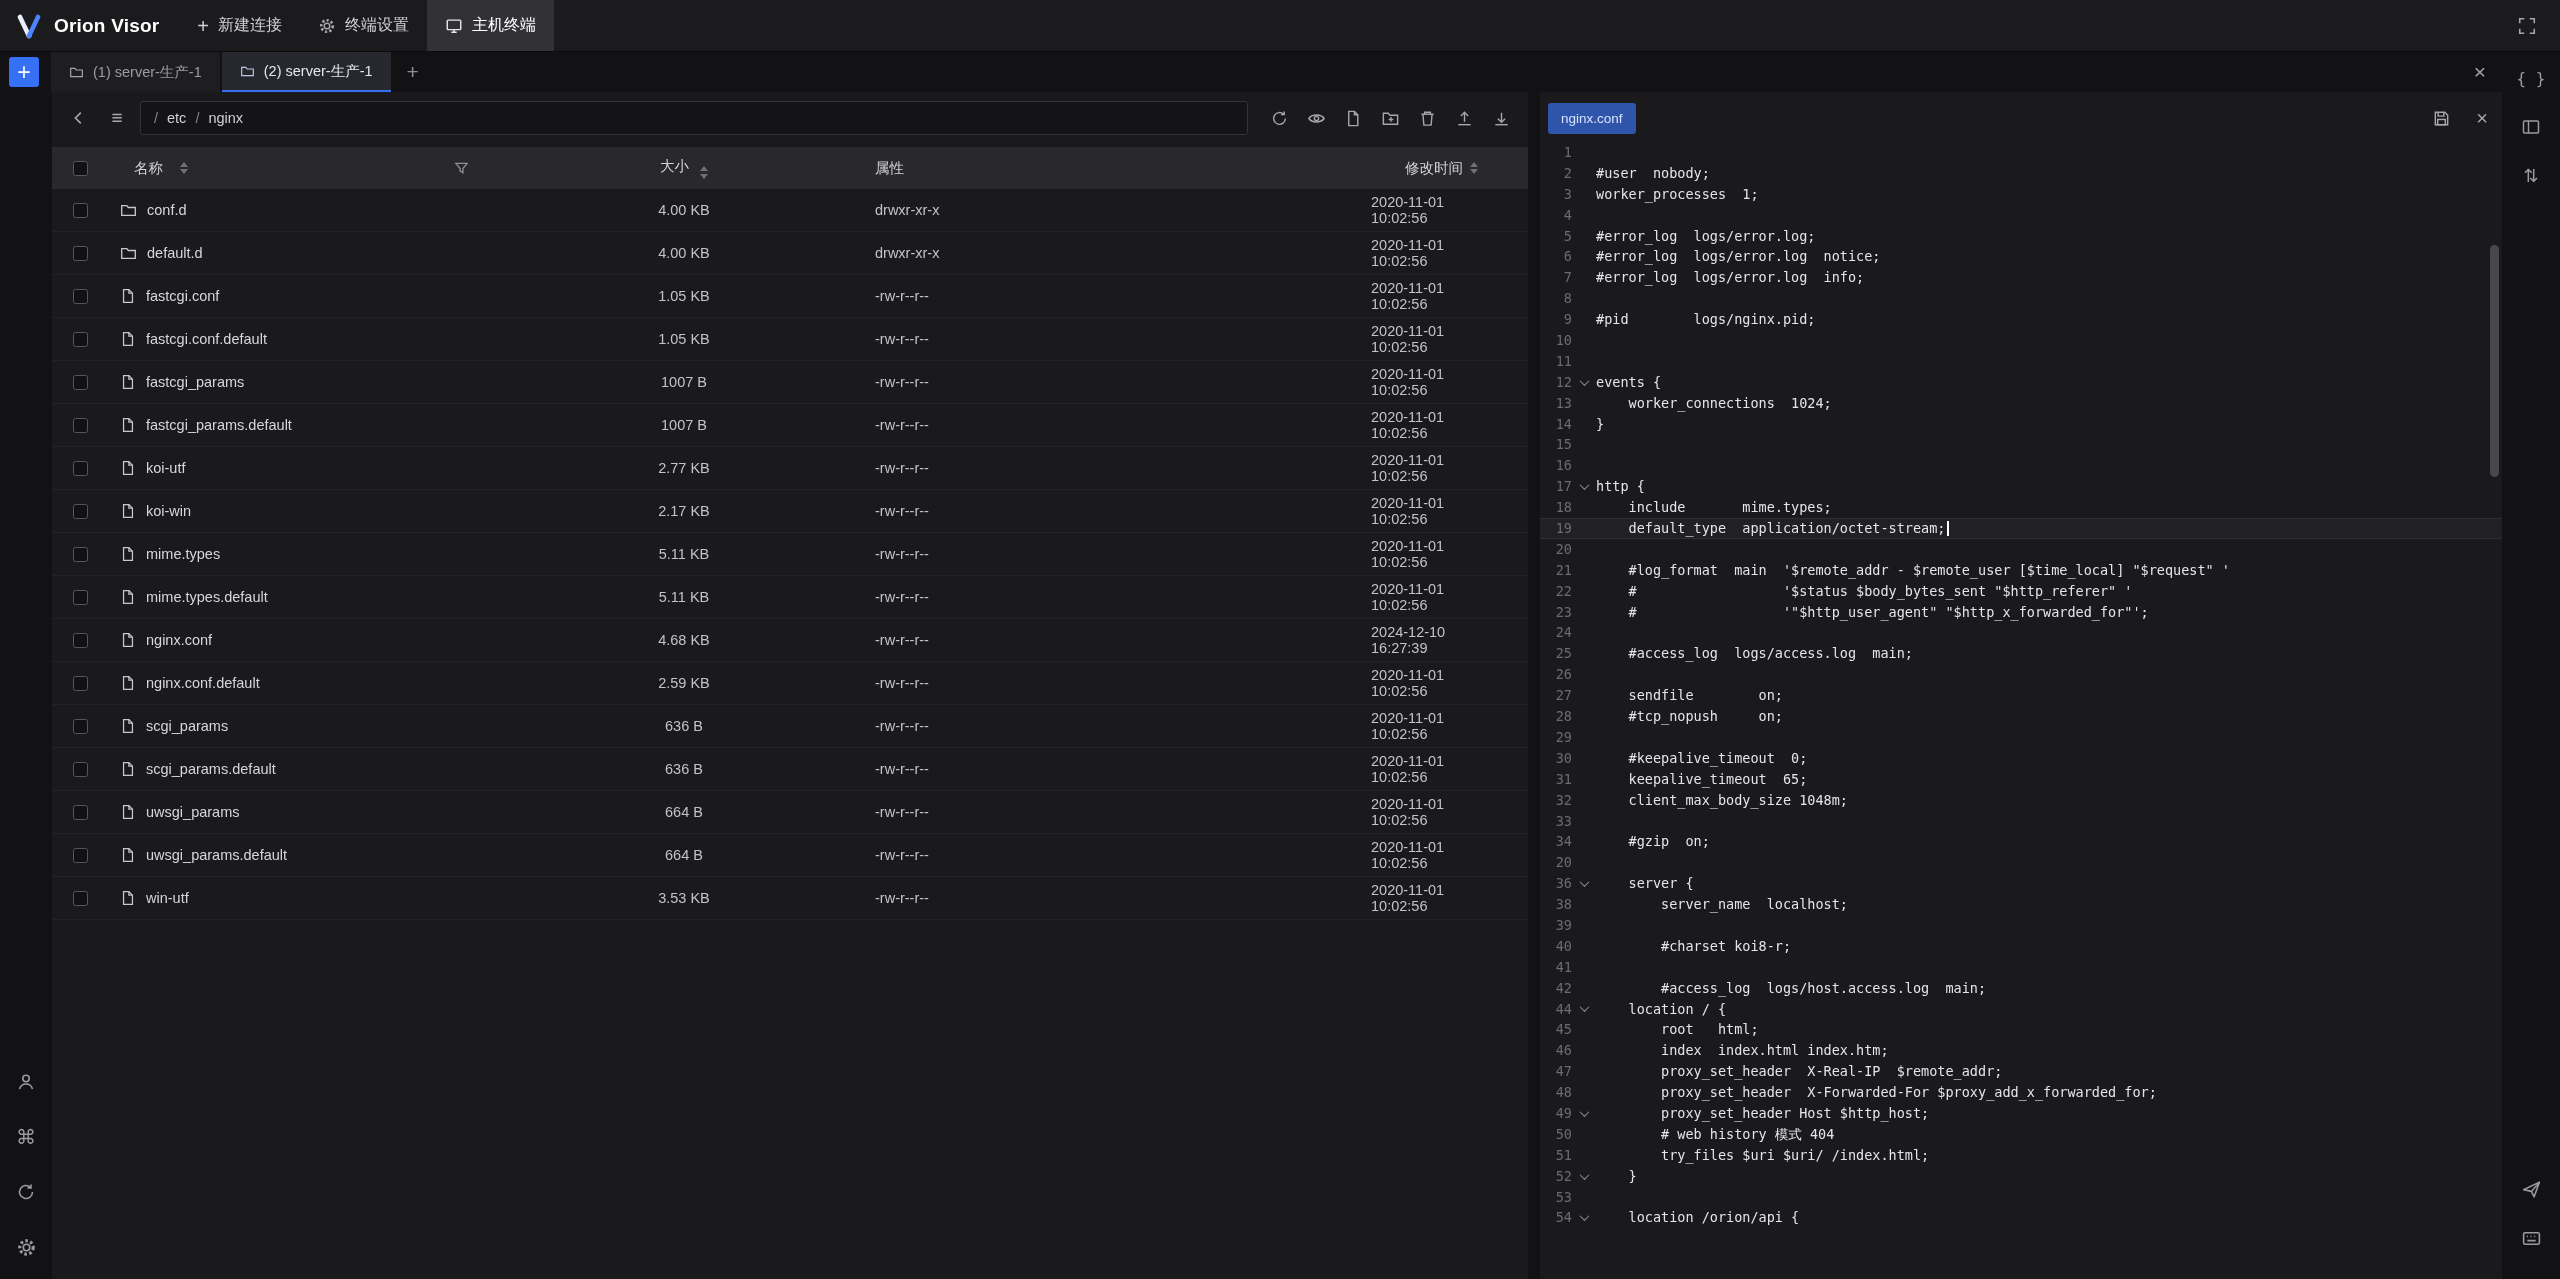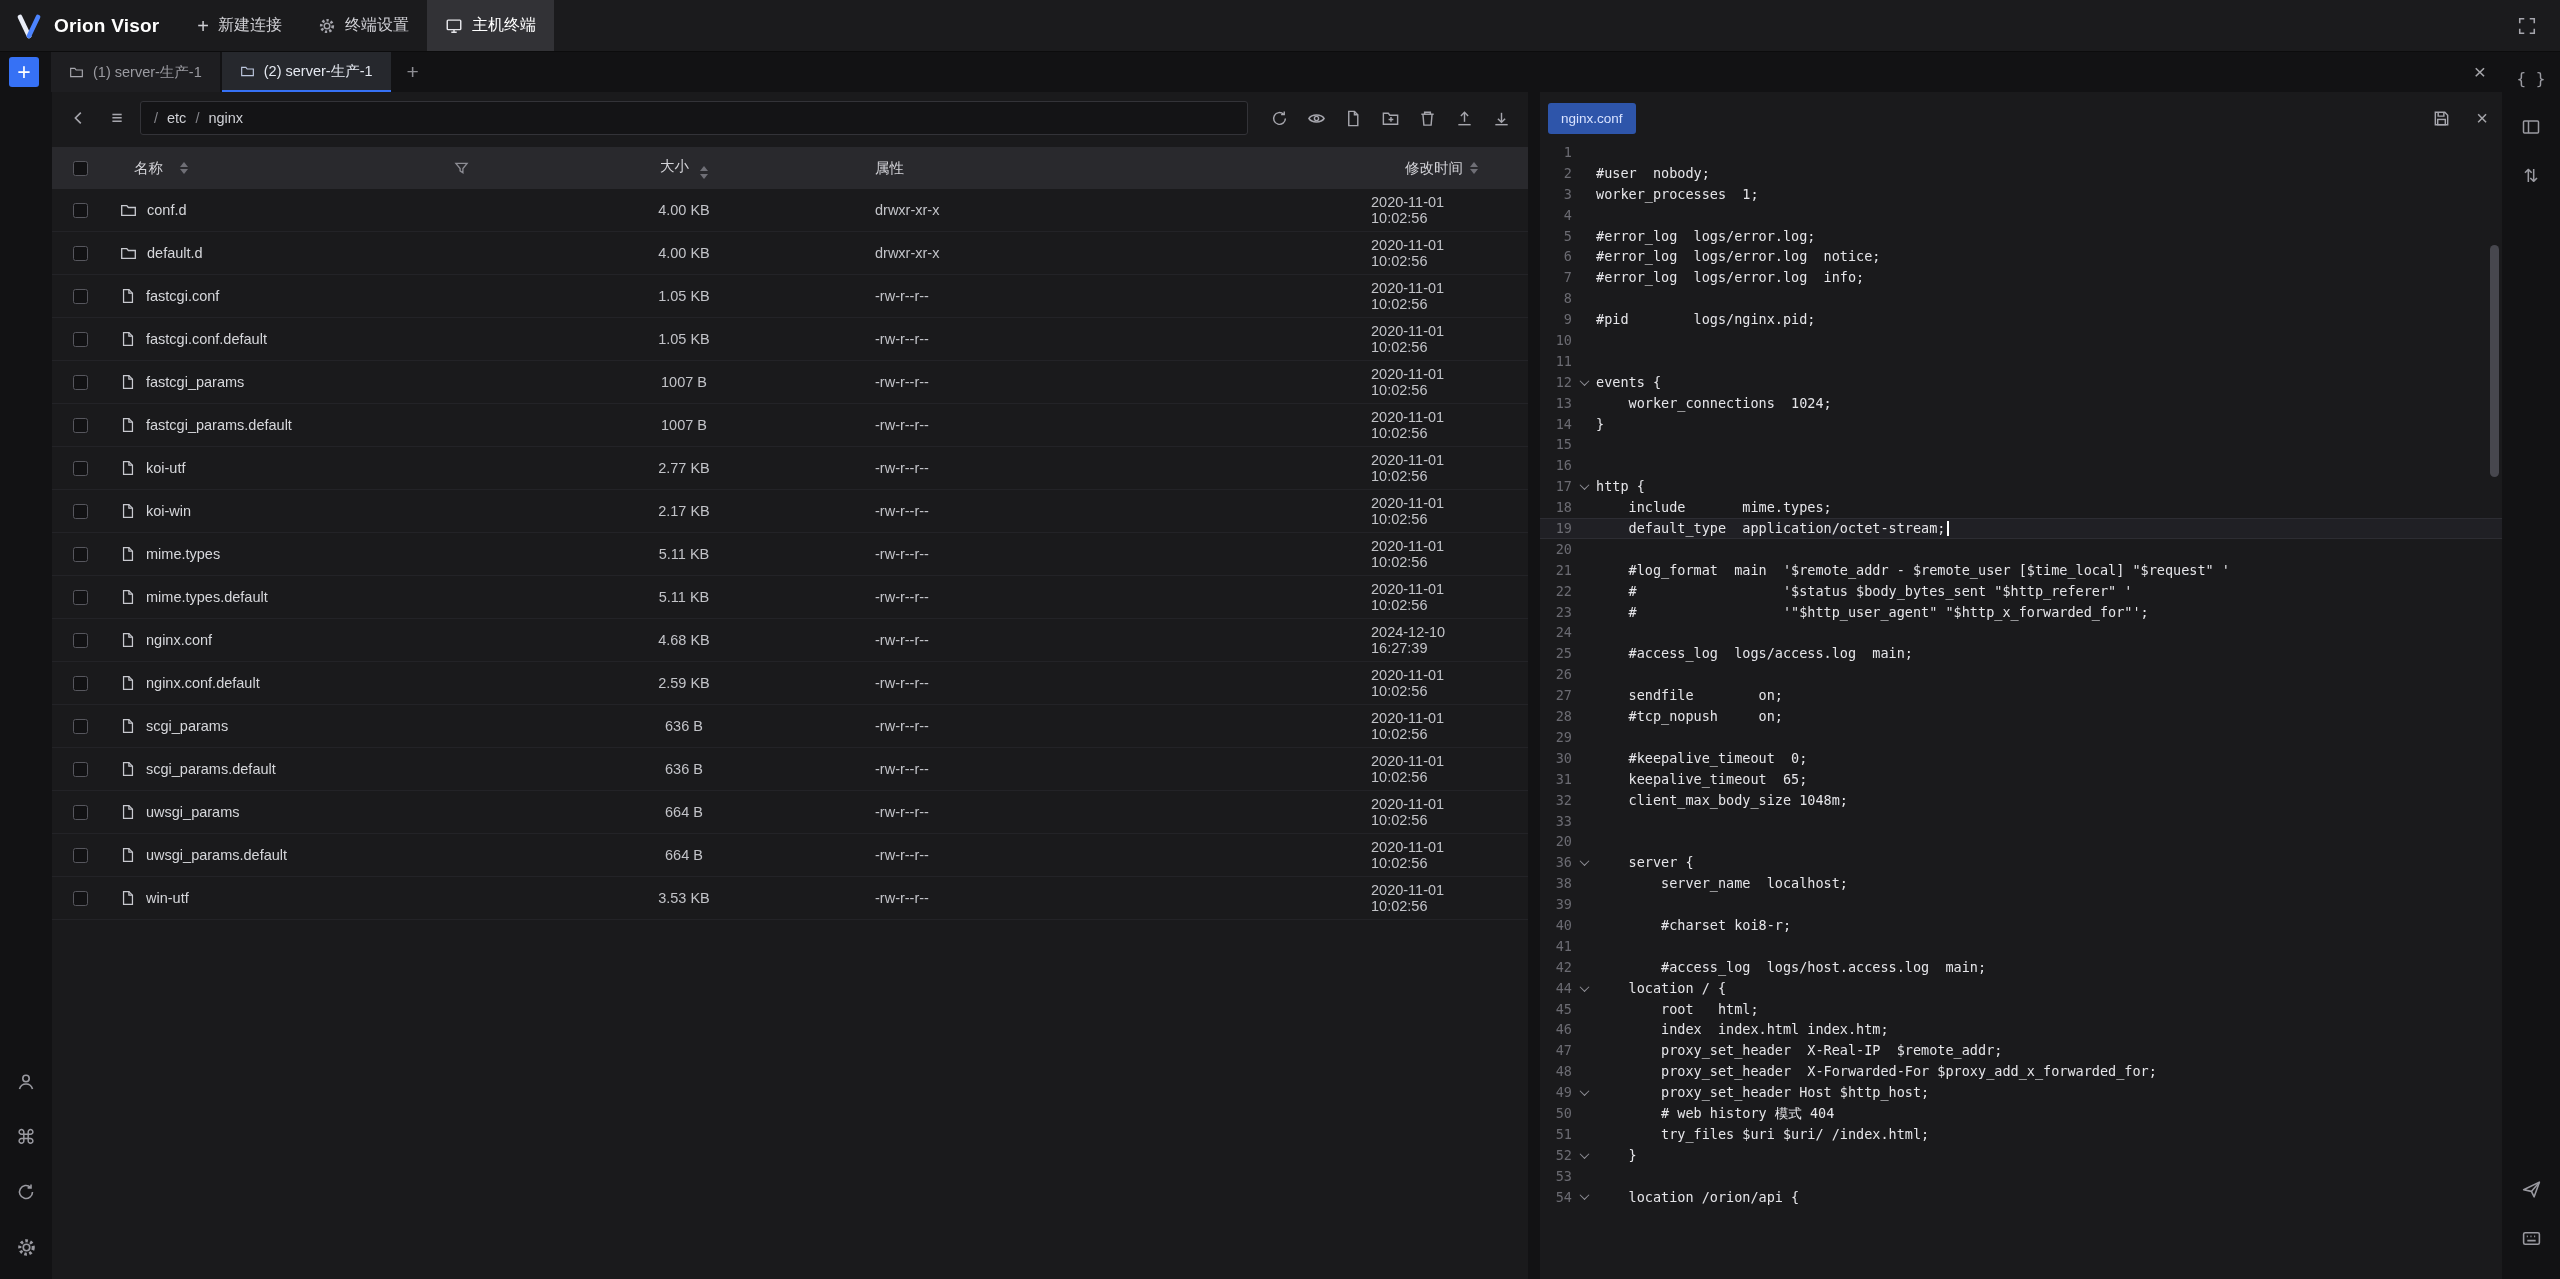--- a/index.html
+++ b/index.html
@@ -829,20 +829,27 @@
   </div>
 
   <div class="cline">
     <span class="ln">33</span>
     <span class="fold">
                 <i class="fold-chevron" style="visibility: hidden;"></i>
               </span>
     <span class="ctext"></span>
   </div>
 
+  <div class="cline">
+    <span class="ln">34</span>
+    <span class="fold">
+                <i class="fold-chevron" style="visibility: hidden;"></i>
+              </span>
+    <span class="ctext">    #gzip  on;</span>
+  </div>
 
   <div class="cline">
     <span class="ln">20</span>
     <span class="fold">
                 <i class="fold-chevron" style="visibility: hidden;"></i>
               </span>
     <span class="ctext"></span>
   </div>
 
   <div class="cline">

